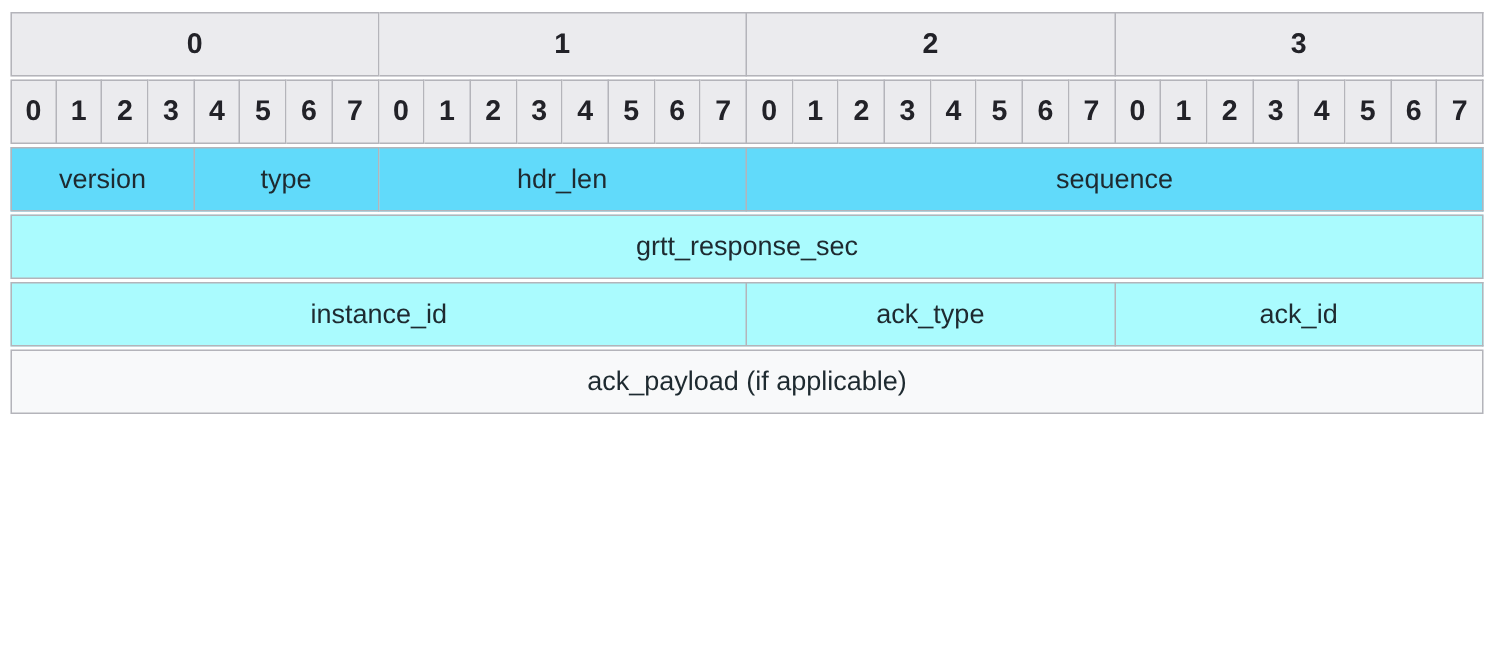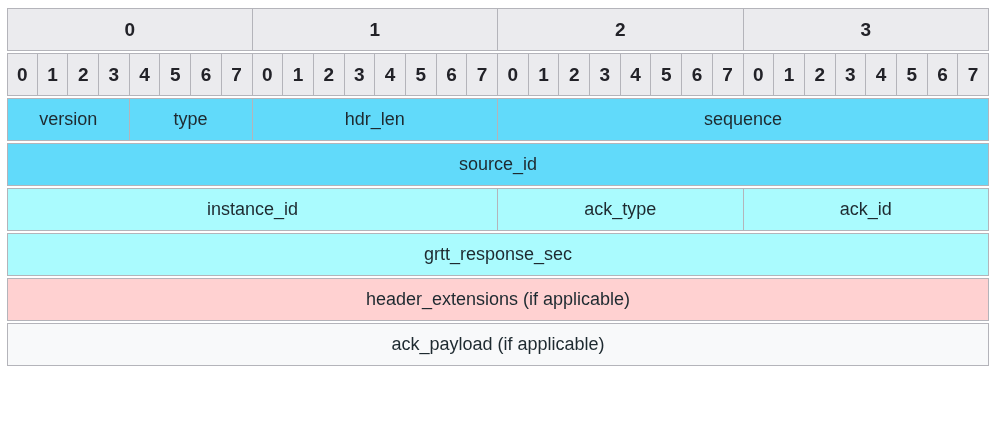--- a/index.html
+++ b/index.html
@@ -102,38 +102,32 @@
       <td class="hdr">7</td>
     </tr>
 
     <tr>
       <td class="f med" colspan="4">version</td>
       <td class="f med" colspan="4">type</td>
       <td class="f med" colspan="8">hdr_len</td>
       <td class="f med" colspan="16">sequence</td>
     </tr>
 
+
+
     <tr>
-      <td class="f med" colspan="32">source_id</td>
+      <td class="f light" colspan="32">grtt_response_sec</td>
     </tr>
-
 
     <tr>
       <td class="f light" colspan="16">instance_id</td>
       <td class="f light" colspan="8">ack_type</td>
       <td class="f light" colspan="8">ack_id</td>
     </tr>
 
-    <tr>
-      <td class="f light" colspan="32">grtt_response_sec</td>
-    </tr>
 
-
-    <tr>
-      <td class="f pink" colspan="32">header_extensions (if applicable)</td>
-    </tr>
 
     <tr>
       <td class="f plain" colspan="32">ack_payload (if applicable)</td>
     </tr>
   </tbody>
     </table>
 </div>
 
 </body></html>

